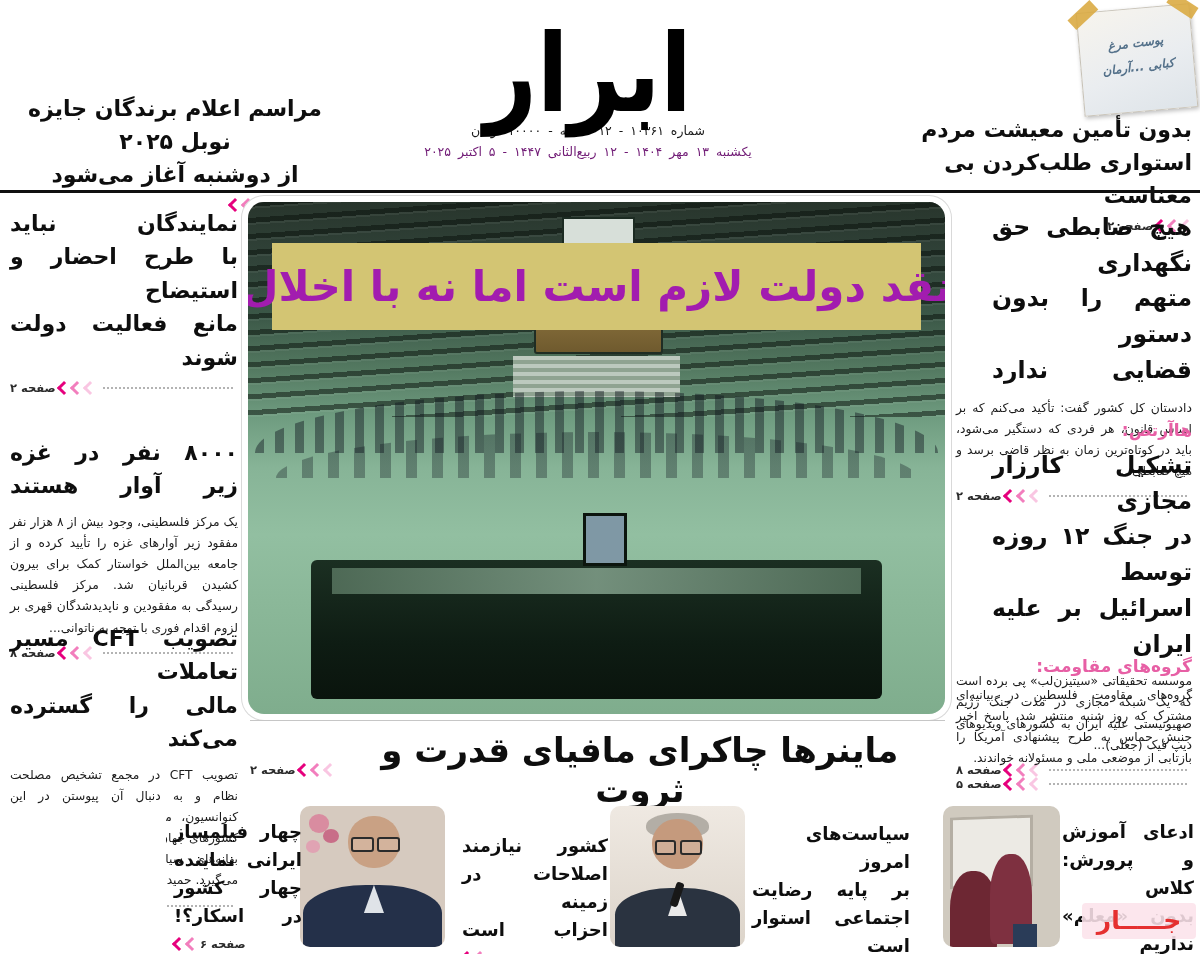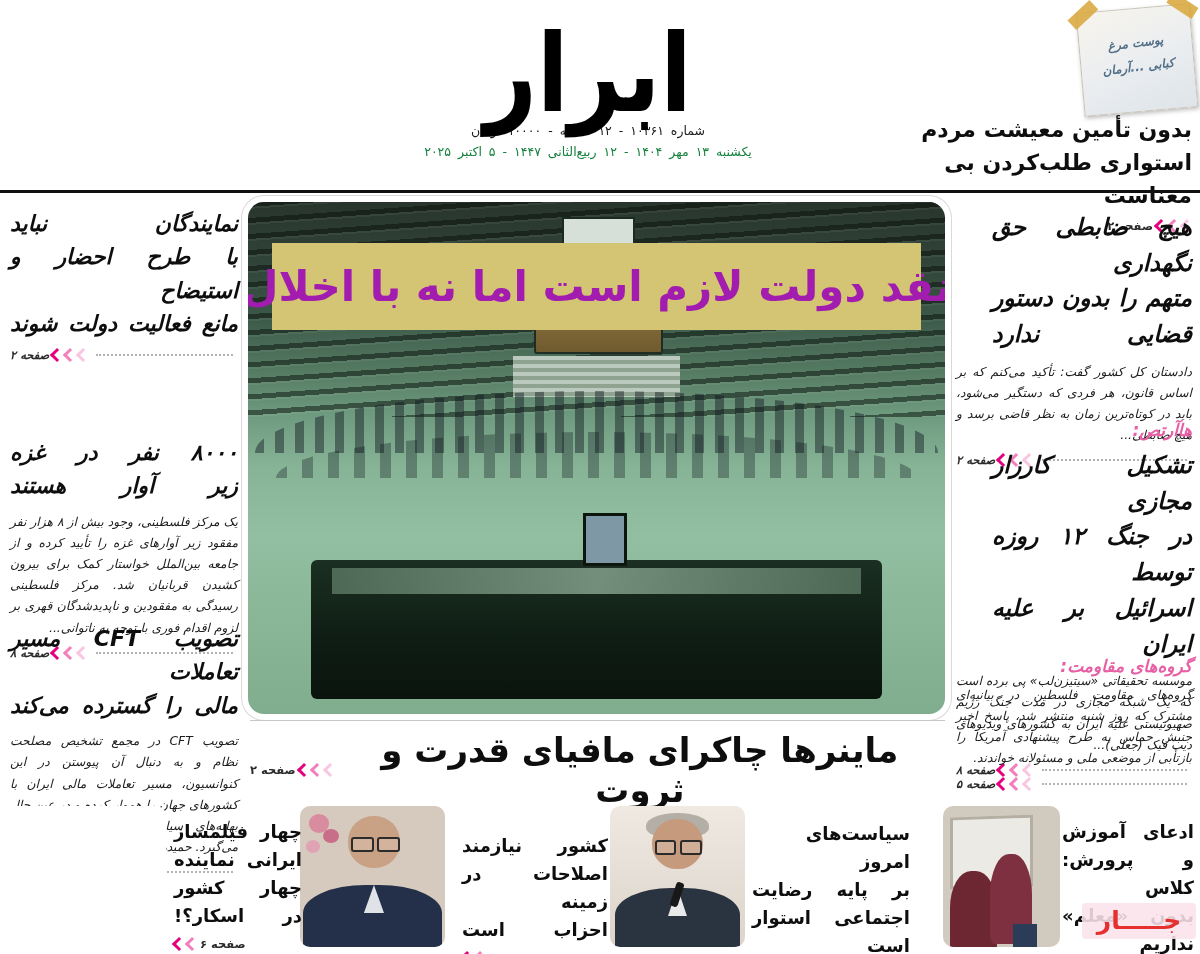--- a/index.html
+++ b/index.html
@@ -15,34 +15,34 @@
   .chev{display:inline-block;width:7px;height:7px;border-left:3px solid var(--acc);
         border-bottom:3px solid var(--acc);transform:rotate(45deg);flex:none;}
   .c2{opacity:.5}.c3{opacity:.22}
   .dots{flex:1;border-top:2px dotted #b3b3b3;margin:0 5px;height:0;}
   
   .tl-block{position:absolute;left:10px;top:92px;width:330px;}
   .hl-topleft{font-size:22px;line-height:1.5;text-align:center;text-align-last:center;}
   .masthead{position:absolute;left:408px;top:6px;width:360px;text-align:center;}
   .logo{font-size:92px;font-weight:bold;color:#000;line-height:1.25;transform:scaleY(1.18);transform-origin:top;}
   .issue{font-size:12.5px;color:#1a1a1a;margin-top:2px;word-spacing:3px;}
-  .date{font-size:12.5px;color:#15803d;margin-top:6px;word-spacing:3px;}
+  .date{font-size:12.5px;color:#701a75;margin-top:6px;word-spacing:3px;}
   .note{position:absolute;left:1080px;top:8px;width:112px;height:102px;
         background:linear-gradient(160deg,#f7f4ed 0%,#eaedf0 55%,#dee4e9 100%);
         border:1px solid #c6c1b6;transform:rotate(-5deg);box-shadow:1px 2px 4px rgba(0,0,0,.25);}
   .tape{position:absolute;width:30px;height:13px;background:#d9a93f;opacity:.88;}
   .tape-l{top:-5px;left:-9px;transform:rotate(-38deg);}
   .tape-r{top:-6px;right:-9px;transform:rotate(38deg);}
   .note-txt{font-size:12px;font-weight:bold;font-style:italic;color:#54718a;text-align:center;
             padding-top:22px;line-height:2;white-space:pre-line;transform:rotate(-2deg);}
   .tr-block{position:absolute;left:890px;top:113px;width:302px;}
   .hl-topright{font-size:22px;line-height:1.5;text-align:right;text-align-last:right;}
   .top-rule{position:absolute;left:0;top:190px;width:1200px;height:3px;background:#101010;}
   
-  .art{position:absolute;width:228px;font-style:italic;}
+  .art{position:absolute;width:228px;}
   .lcol{left:10px;}
   .rcol{left:956px;width:236px;}
   .hl-l{font-size:22px;line-height:1.52;}
   .hl-r{font-size:23.5px;line-height:1.52;margin-left:36px;}
   
   .photo-main{position:absolute;left:248px;top:202px;width:697px;height:512px;border-radius:16px;
       overflow:hidden;box-shadow:0 0 0 6px #fff,0 0 0 7px #d9d9d9;
       background:linear-gradient(180deg,#28352c 0%,#31443a 12%,#3b5747 22%,#52775f 32%,
                  #6f9c80 42%,#87b497 52%,#92bfa1 65%,#8bb899 78%,#7fad8d 100%);}
   .photo-main>div{position:absolute;}
@@ -116,20 +116,30 @@
   
   .watermark{position:absolute;left:1082px;top:903px;width:114px;height:36px;z-index:9;
       background:rgba(252,226,234,.88);border-radius:4px;color:#e53030;font-weight:bold;
       font-size:25px;line-height:36px;text-align:center;}
 </style>
 </head>
 <body>
 
 <div class="page">
 
+  <div class="tl-block">
+    <div class="hl hl-topleft">مراسم اعلام برندگان جایزه نوبل ۲۰۲۵
+از دوشنبه آغاز می‌شود</div>
+    <div class="marker" style="width:110px;">
+      <span class="chev"></span>
+      <span class="chev c2"></span>
+      <span class="chev c3"></span>
+      <span class="pg">صفحه ۳</span>
+    </div>
+  </div>
 
   <div class="masthead">
     <div class="logo">ابرار</div>
     <div class="issue">شماره ۱۰۳۶۱ - ۱۲ صفحه - ۱۰۰۰۰ تومان</div>
     <div class="date">یکشنبه ۱۳ مهر ۱۴۰۴ - ۱۲ ربیع‌الثانی ۱۴۴۷ - ۵ اکتبر ۲۰۲۵</div>
   </div>
 
   <div class="note">
     <span class="tape tape-l"></span>
     <span class="tape tape-r"></span>

